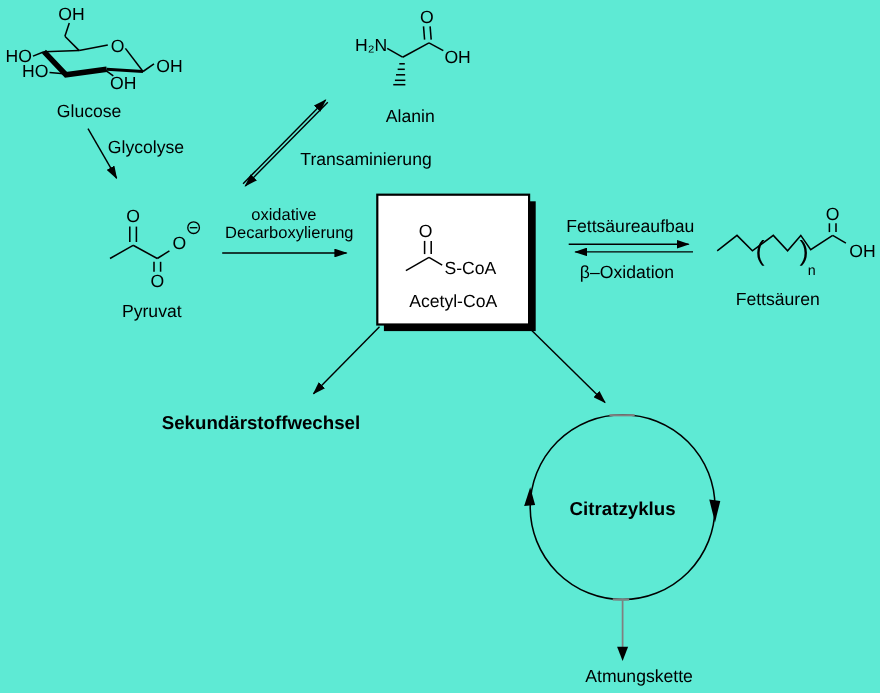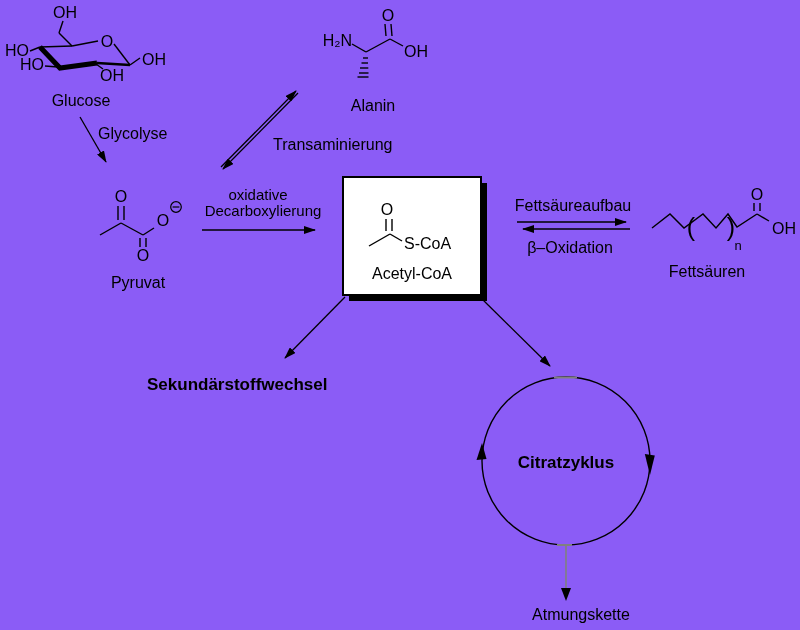--- a/index.html
+++ b/index.html
@@ -1,16 +1,16 @@
 <!DOCTYPE html>
 <html><head>
 <meta charset="utf-8">
 <style>
   html,body{margin:0;padding:0;background:#ffffff;}
-  #canvas{position:relative;width:800px;height:630px;background:#8b5cf6;overflow:hidden;}
+  #canvas{position:relative;width:800px;height:630px;background:#5eead4;overflow:hidden;}
   svg{display:block;}
   svg text{font-family:"Liberation Sans","DejaVu Sans",sans-serif;fill:#000;}
   .t16{font-size:16px;}
   .t15{font-size:15px;}
   .t13{font-size:13px;}
   .t26{font-size:25px;}
   .bold17{font-size:17px;font-weight:700;}
   .mid{text-anchor:middle;}
   .end{text-anchor:end;}
   .bond{stroke:#000;stroke-width:1.4;fill:none;}

